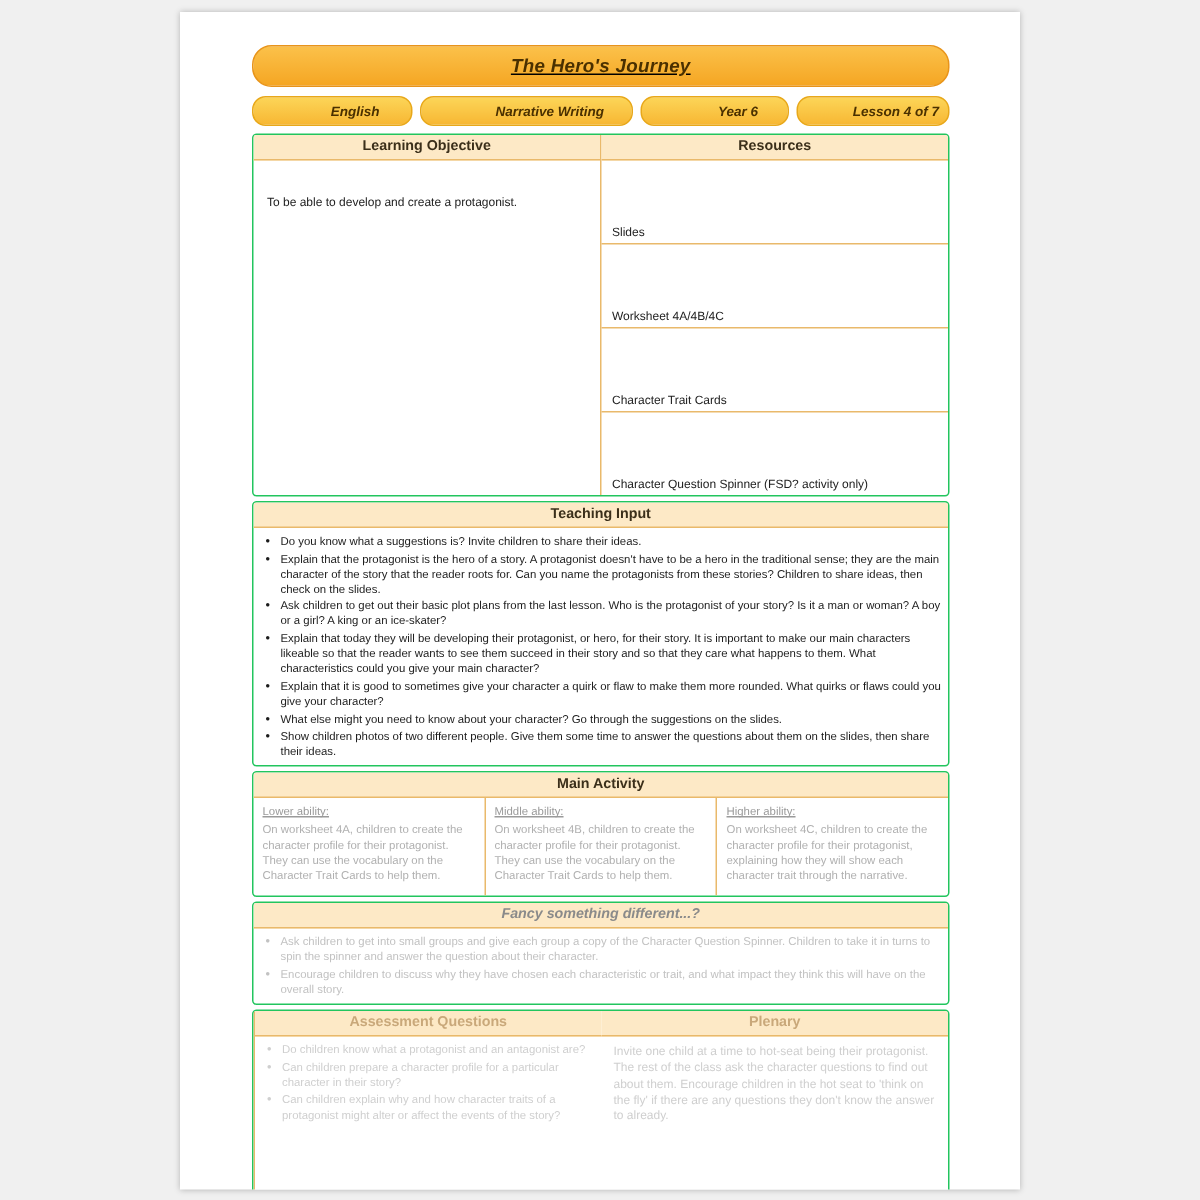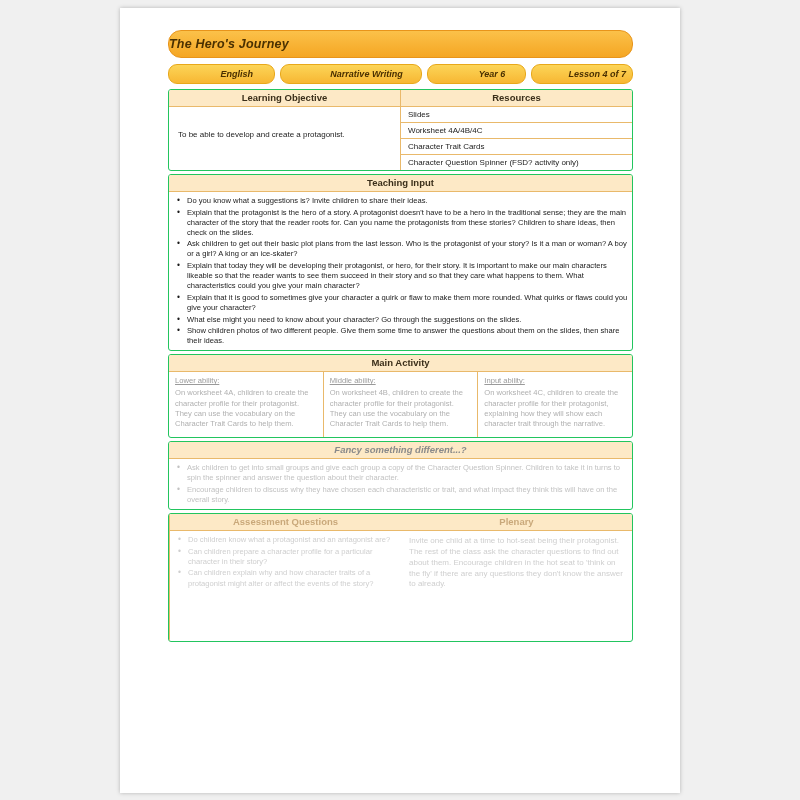--- a/index.html
+++ b/index.html
@@ -29,21 +29,23 @@
 
   
   .title-banner {
     position: relative;
     height: 26px;
     border-radius: 13px;
     background: linear-gradient(#fbc14a, #f5a623);
     border: 1px solid #e8941a;
     display: flex;
     align-items: center;
+    justify-content: center;
     margin-bottom: 6px;
+    text-decoration: underline;
   }
   .title-banner .title-text {
     font-size: 12.5px;
     font-weight: bold;
     font-style: italic;
     color: #4a3000;
     letter-spacing: 0.2px;
   }
 
   
@@ -112,20 +114,21 @@
     align-items: center;
     min-height: 46px;
     font-size: 8px;
     padding-left: 9px;
   }
   .res-line {
     border-bottom: 1px solid #e9b96b;
     padding: 3px 7px;
     font-size: 8px;
     color: #222;
+    margin-top: 40px;
   }
   .res-line:last-child { border-bottom: none; }
 
   ul.bullets {
     margin: 4px 0 4px 0;
     padding-left: 16px;
     list-style: none;
   }
   ul.bullets li {
     position: relative;
@@ -226,21 +229,21 @@
       <div class="three-col">
         <div class="col">
           <div class="col-label">Lower ability:</div>
           <div class="col-body">On worksheet 4A, children to create the character profile for their protagonist. They can use the vocabulary on the Character Trait Cards to help them.</div>
         </div>
         <div class="col col-divider">
           <div class="col-label">Middle ability:</div>
           <div class="col-body">On worksheet 4B, children to create the character profile for their protagonist. They can use the vocabulary on the Character Trait Cards to help them.</div>
         </div>
         <div class="col col-divider">
-          <div class="col-label">Input ability:</div>
+          <div class="col-label">Higher ability:</div>
           <div class="col-body">On worksheet 4C, children to create the character profile for their protagonist, explaining how they will show each character trait through the narrative.</div>
         </div>
       </div>
     </div>
 
     <div class="frame">
       <div class="hdr hdr-fancy">Fancy something different...?</div>
       <ul class="bullets muted">
         <li>Ask children to get into small groups and give each group a copy of the Character Question Spinner. Children to take it in turns to spin the spinner and answer the question about their character.</li>
         <li>Encourage children to discuss why they have chosen each characteristic or trait, and what impact they think this will have on the overall story.</li>

